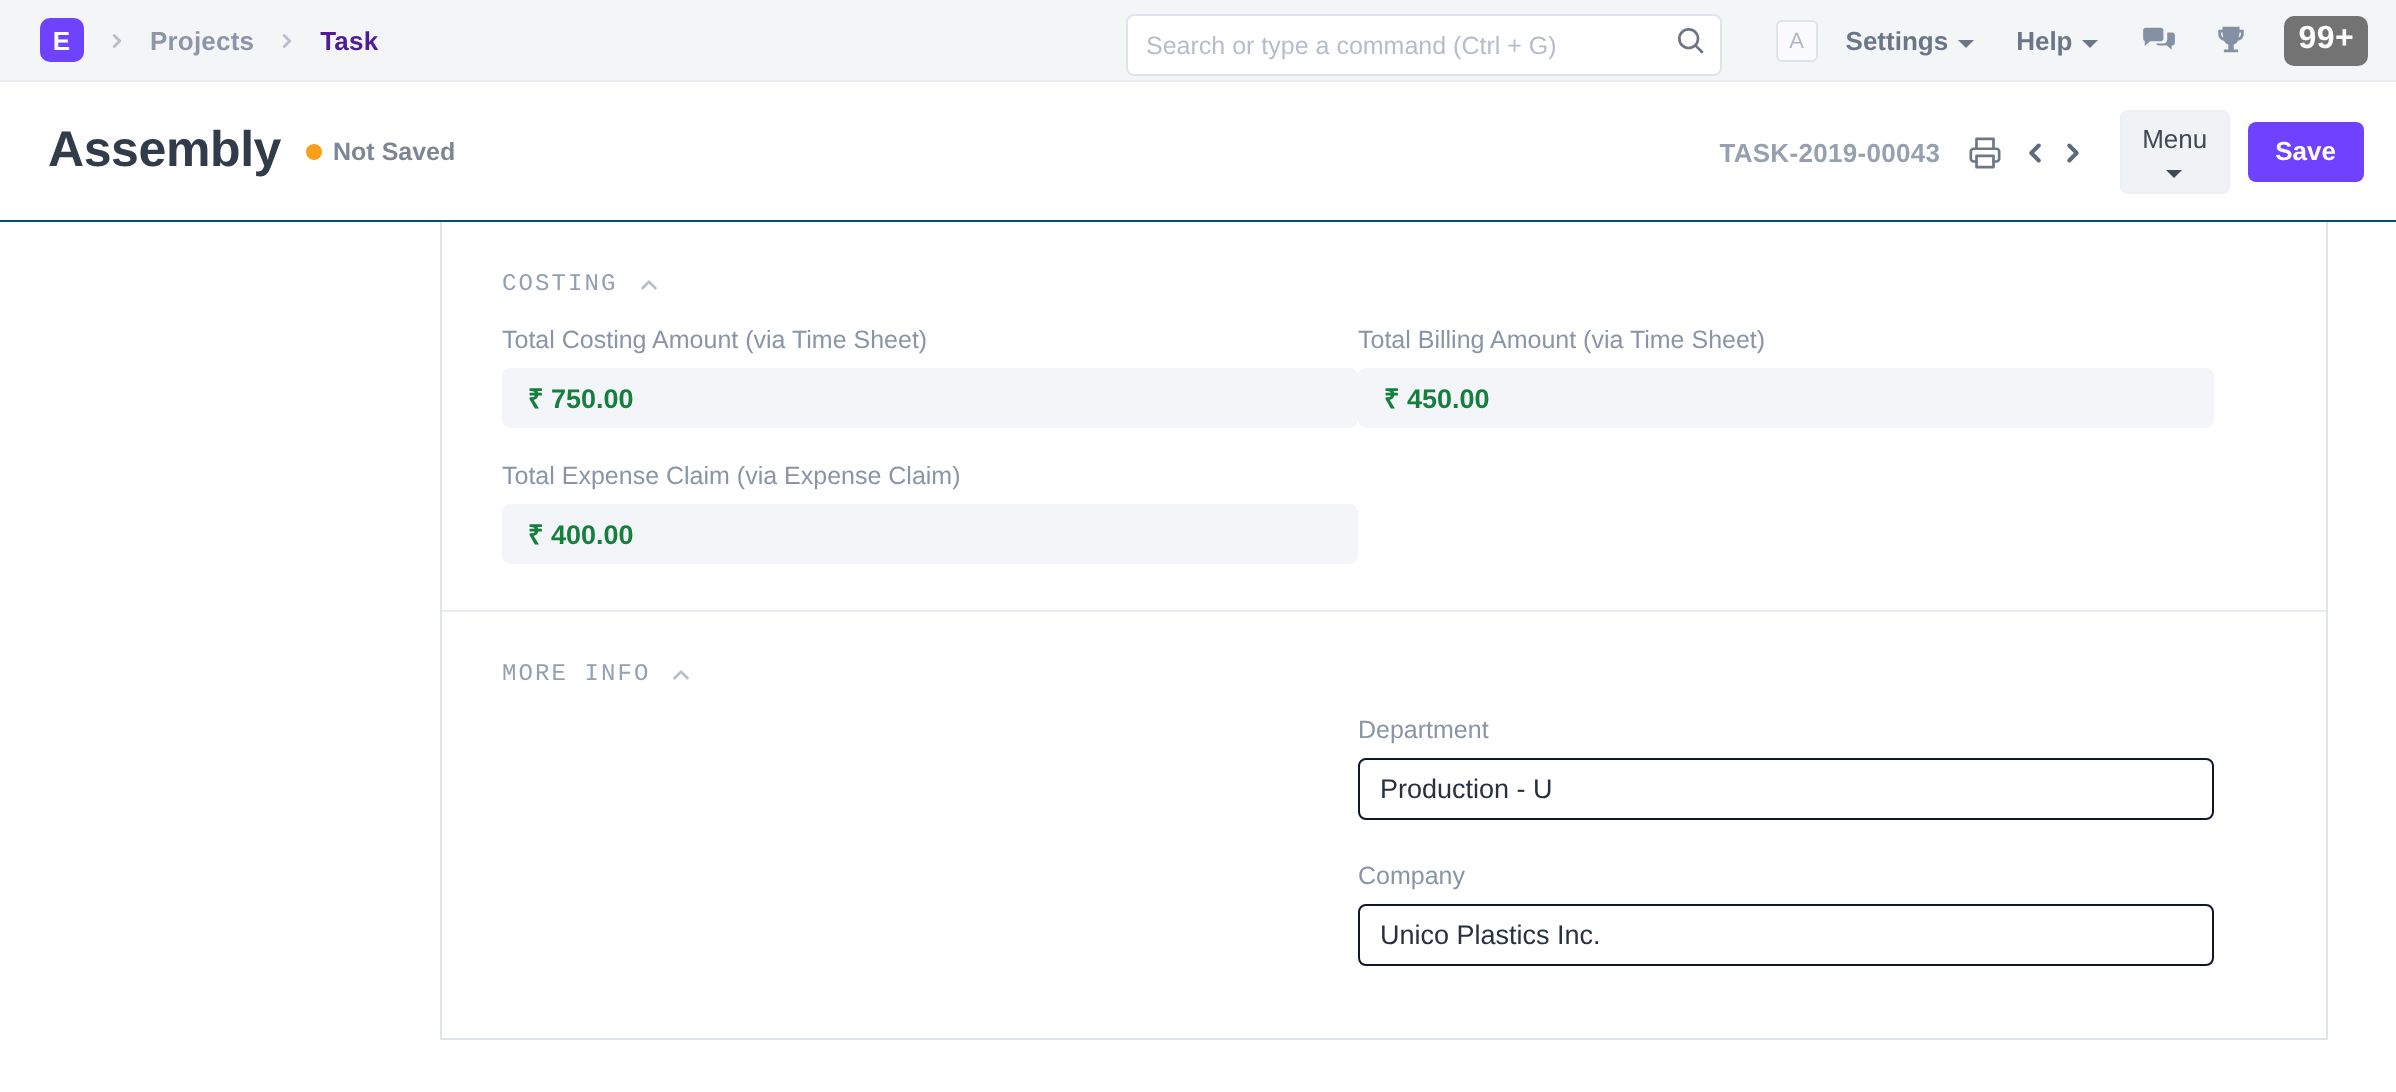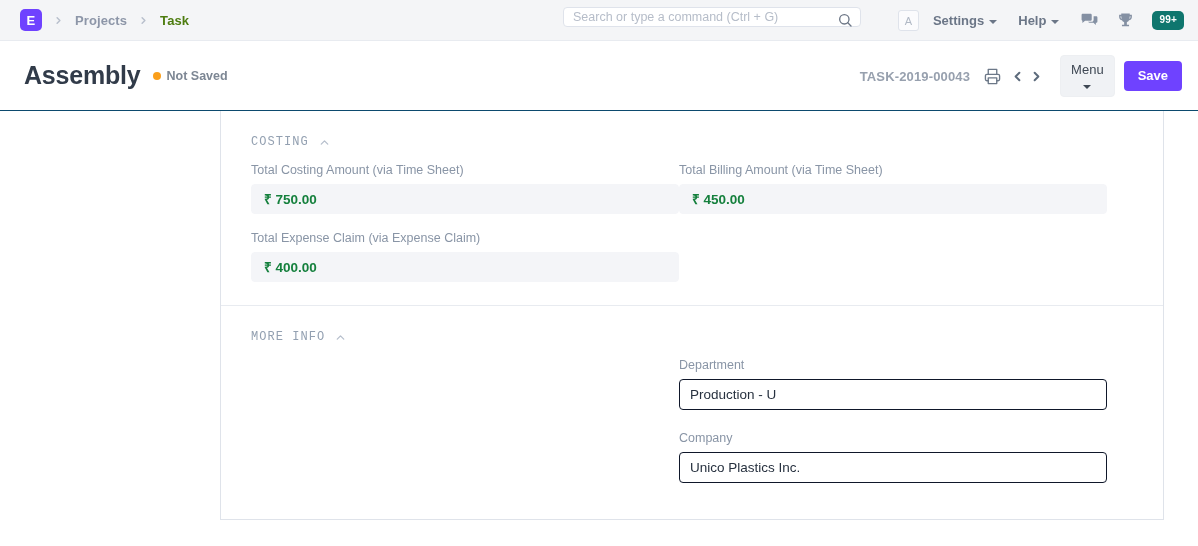--- a/index.html
+++ b/index.html
@@ -42,28 +42,28 @@
   }
   .crumb {
     color: #8d96a8;
     font-size: 13px;
     font-weight: bold;
     letter-spacing: .1px;
     text-decoration: none;
     white-space: nowrap;
     text-align: center;
   }
-  .crumb.active { color: #4d7c0f; }
+  .crumb.active { color: #4c1d95; }
 
   .search-wrap {
     position: absolute;
     left: 563px;
     top: 7px;
     width: 298px;
-    height: 20px;
+    height: 31px;
   }
   .search-input {
     width: 100%; height: 100%;
     border: 1px solid #dfe3eb;
     border-radius: 4px;
     background: #ffffff;
     font-size: 12.5px;
     color: #3c4656;
     padding: 0 30px 0 9px;
     font-family: "Liberation Sans", sans-serif;
@@ -109,23 +109,23 @@
     border-right: 4px solid transparent;
     border-top: 4px solid #6b7687;
     margin-top: 2px;
   }
   .nav-icon {
     color: #8490a3;
     margin-right: 18px;
     display: flex; align-items: center;
   }
   .badge-99 {
-    background: #0f766e;
+    background: #737373;
     color: #fff;
-    font-size: 10px;
+    font-size: 16px;
     font-weight: bold;
     border-radius: 5px;
     padding: 4px 7px 5px;
     line-height: 1;
     letter-spacing: .2px;
   }
 
   
   .titlebar {
     height: 70px;

